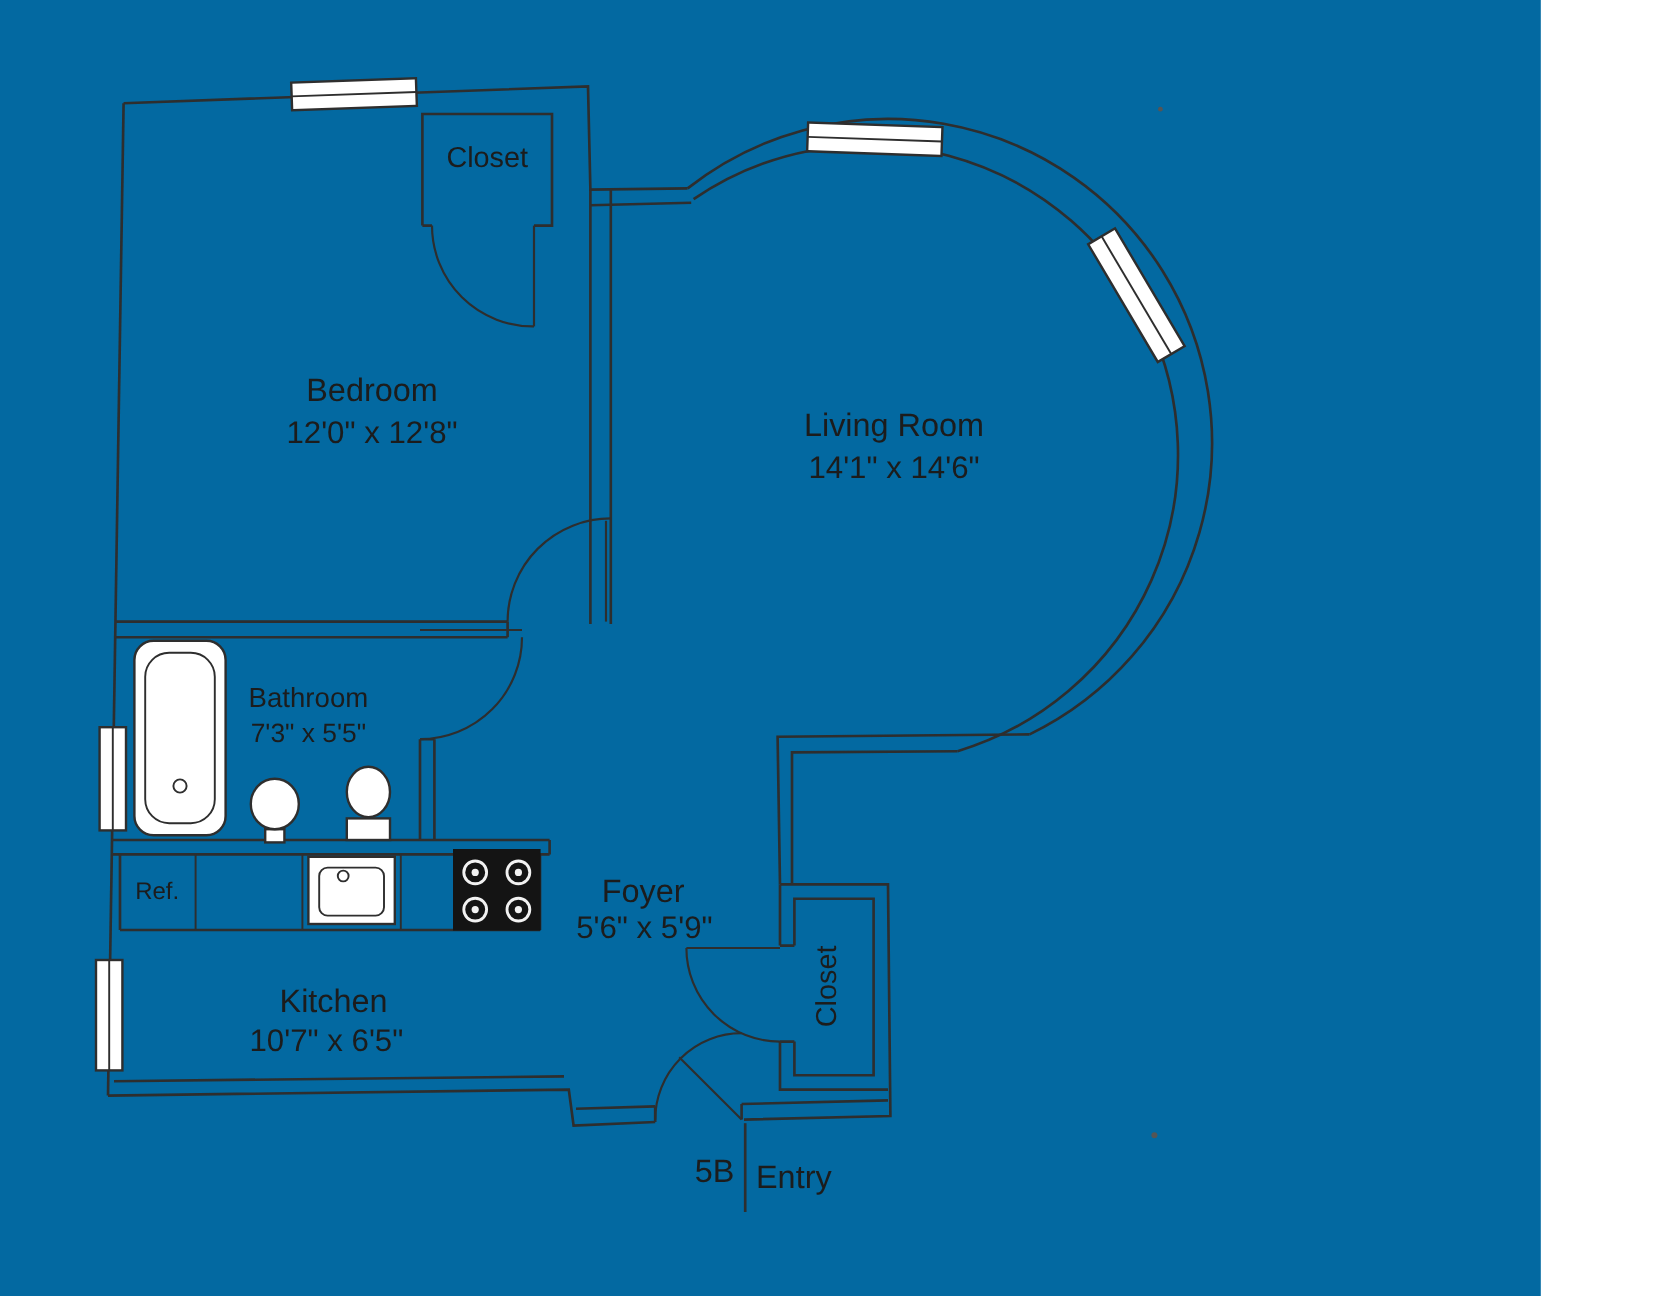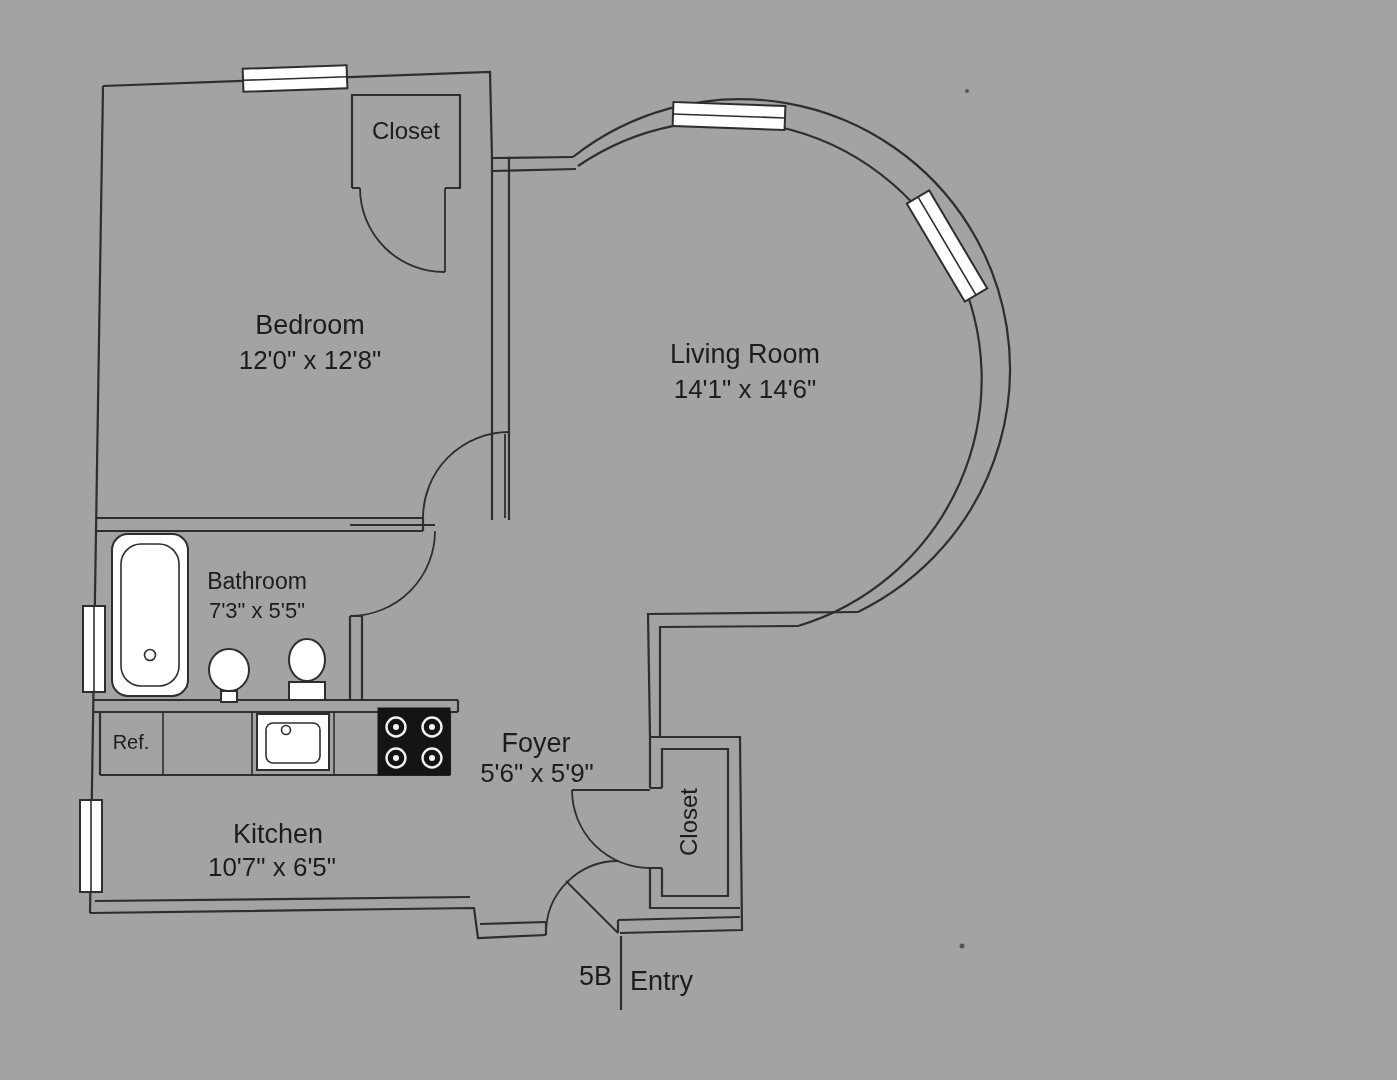--- a/index.html
+++ b/index.html
@@ -1,20 +1,20 @@
 <!DOCTYPE html>
 <html><head>
 <meta charset="utf-8">
 <title>Floor Plan</title>
 <style>
   html,body{margin:0;padding:0;background:#ffffff;}
   .stage{
     position:relative;
-    width:1397px;height:1080px;
-    background:#a3a3a3;
+    width:1284px;height:1080px;
+    background:#0369a1;
     font-family:"Liberation Sans", sans-serif;
     overflow:hidden;
   }
   svg{display:block;}
   .wall{stroke:#2e2e2e;stroke-width:2.2;fill:none;stroke-linejoin:miter;stroke-linecap:butt;}
   .door{stroke:#2e2e2e;stroke-width:1.8;fill:none;}
   .win{fill:#ffffff;stroke:#2e2e2e;stroke-width:2;}
   .winline{stroke:#2e2e2e;stroke-width:1.6;fill:none;}
   .fix{fill:#ffffff;stroke:#2e2e2e;stroke-width:2;}
   .fixline{stroke:#2e2e2e;stroke-width:1.6;fill:none;}

